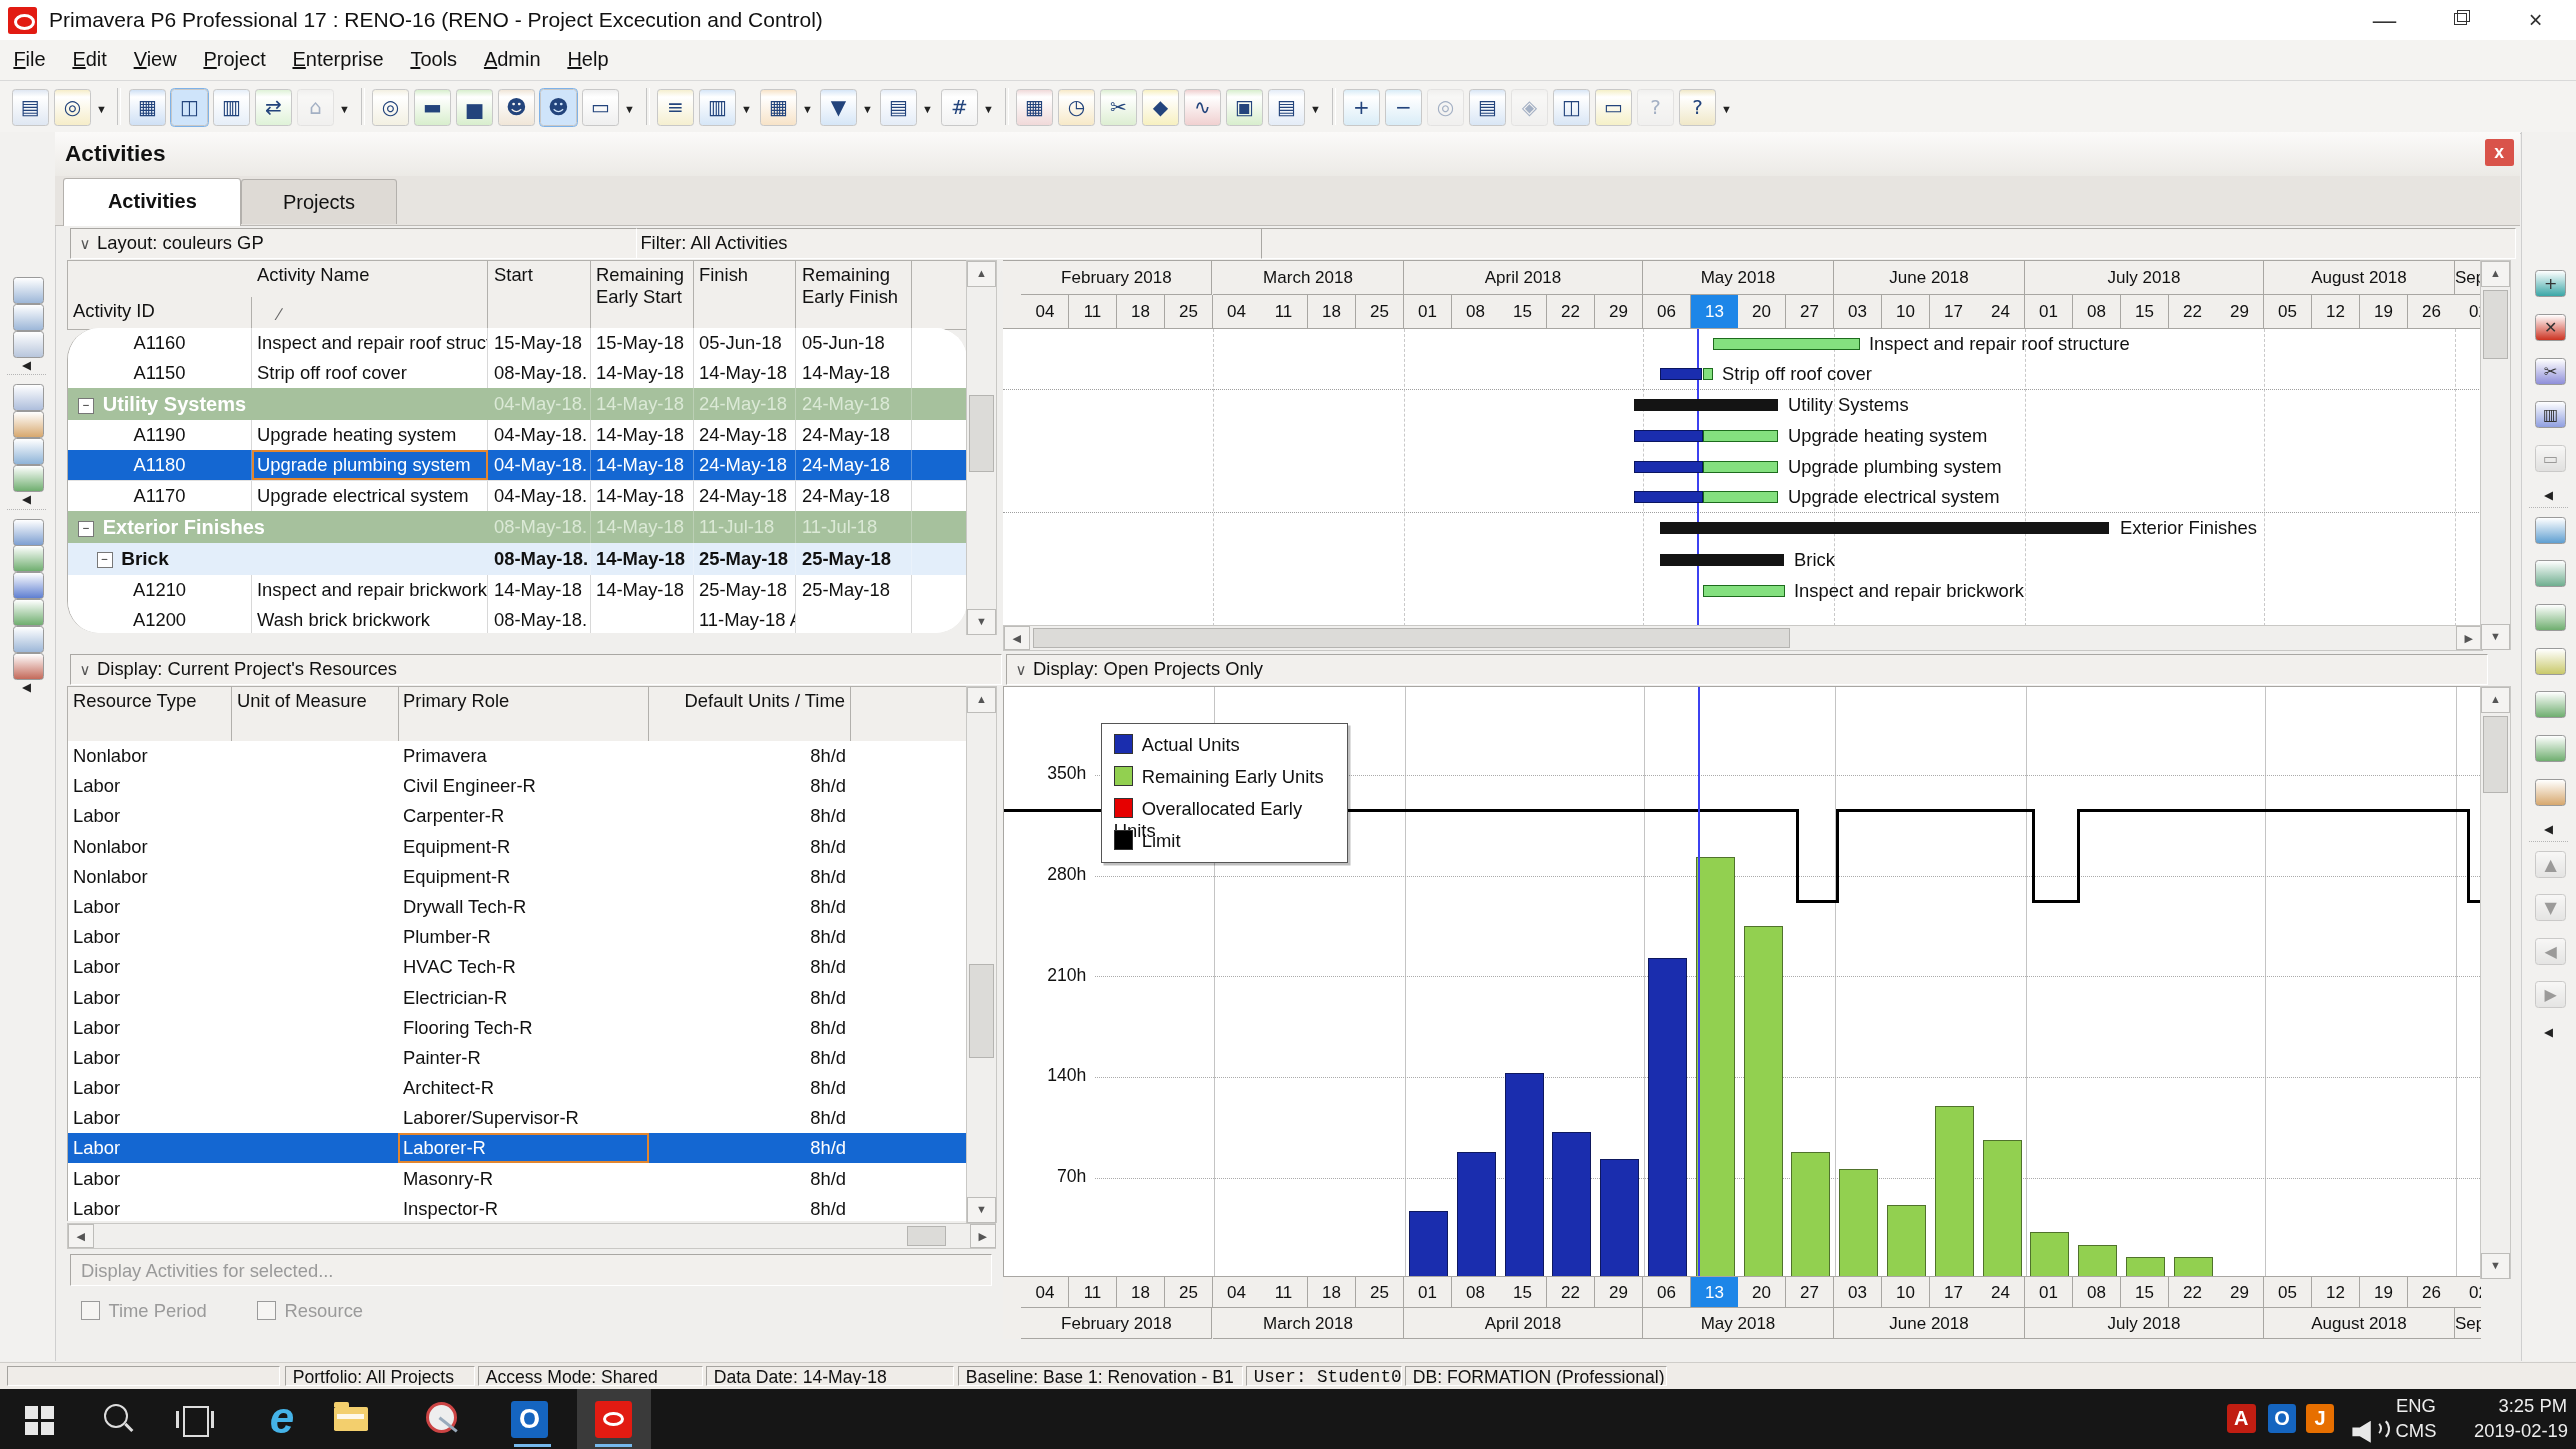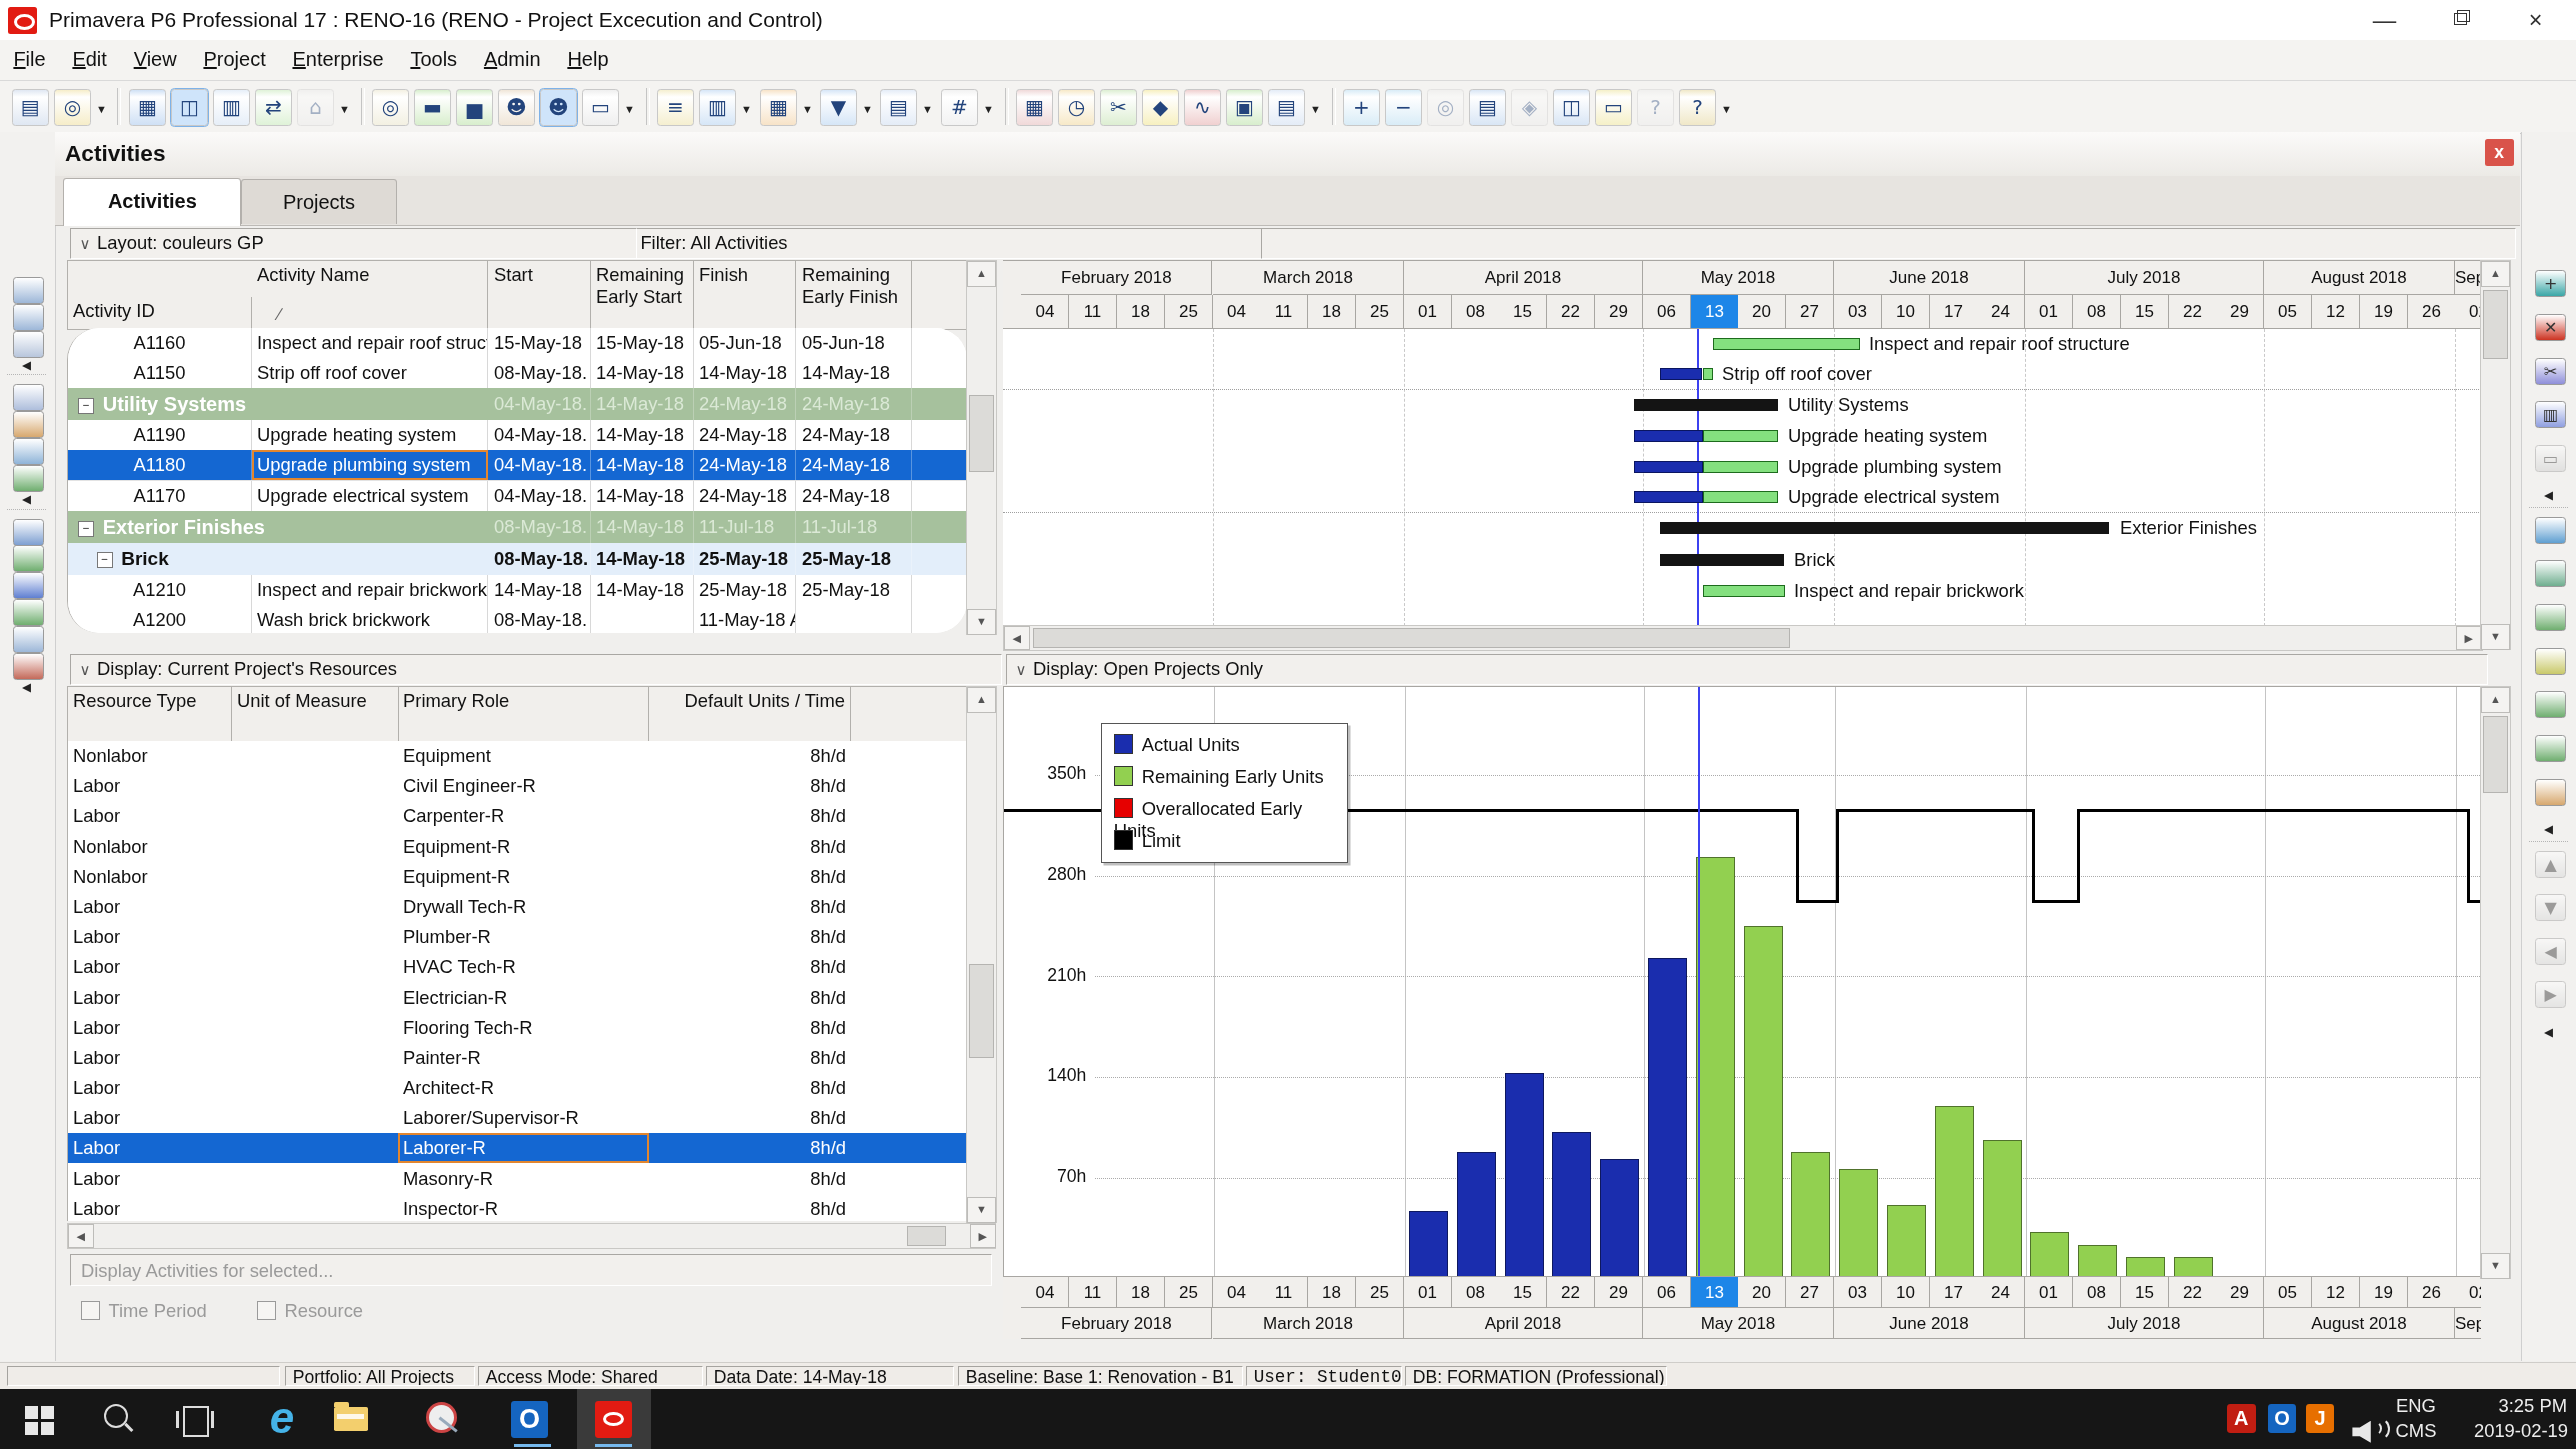--- a/index.html
+++ b/index.html
@@ -444,21 +444,21 @@
       <div class="hcell" style="left: 0px; width: 164px;">Resource Type</div>
       <div class="hcell" style="left: 164px; width: 167px;">Unit of Measure</div>
       <div class="hcell" style="left: 330px; width: 251px;">Primary Role</div>
       <div class="hcell" style="left: 581px; width: 202px; text-align: right;">Default Units / Time</div>
       <div class="hcell" style="left: 783px; width: 115px; border-right: none;"></div>
     </div>
   <div id="res-grid-body" class="abs" style="left:67px;top:741px;width:899px;height:480px;background:#fff;border-left:0.8px solid #b2b0ac;overflow:hidden;">
       <div class="trow" style="left: 0px; top: 0px; width: 899px; height: 30px; line-height: 30px; border-bottom: none;">
         <div class="tcell" style="left: 0px; width: 164px; text-align: left; border-right: none;">Nonlabor</div>
         <div class="tcell" style="left: 164px; width: 167px; text-align: left; border-right: none;"></div>
-        <div class="tcell" style="left: 330px; width: 251px; text-align: left; border-right: none;">Equipment</div>
+        <div class="tcell" style="left: 330px; width: 251px; text-align: left; border-right: none;">Primavera</div>
         <div class="tcell" style="left: 581px; width: 202px; text-align: right; border-right: none;">8h/d</div>
       </div>
       <div class="trow" style="left: 0px; top: 30px; width: 899px; height: 30px; line-height: 30px; border-bottom: none;">
         <div class="tcell" style="left: 0px; width: 164px; text-align: left; border-right: none;">Labor</div>
         <div class="tcell" style="left: 164px; width: 167px; text-align: left; border-right: none;"></div>
         <div class="tcell" style="left: 330px; width: 251px; text-align: left; border-right: none;">Civil Engineer-R</div>
         <div class="tcell" style="left: 581px; width: 202px; text-align: right; border-right: none;">8h/d</div>
       </div>
       <div class="trow" style="left: 0px; top: 60px; width: 899px; height: 30px; line-height: 30px; border-bottom: none;">
         <div class="tcell" style="left: 0px; width: 164px; text-align: left; border-right: none;">Labor</div>

